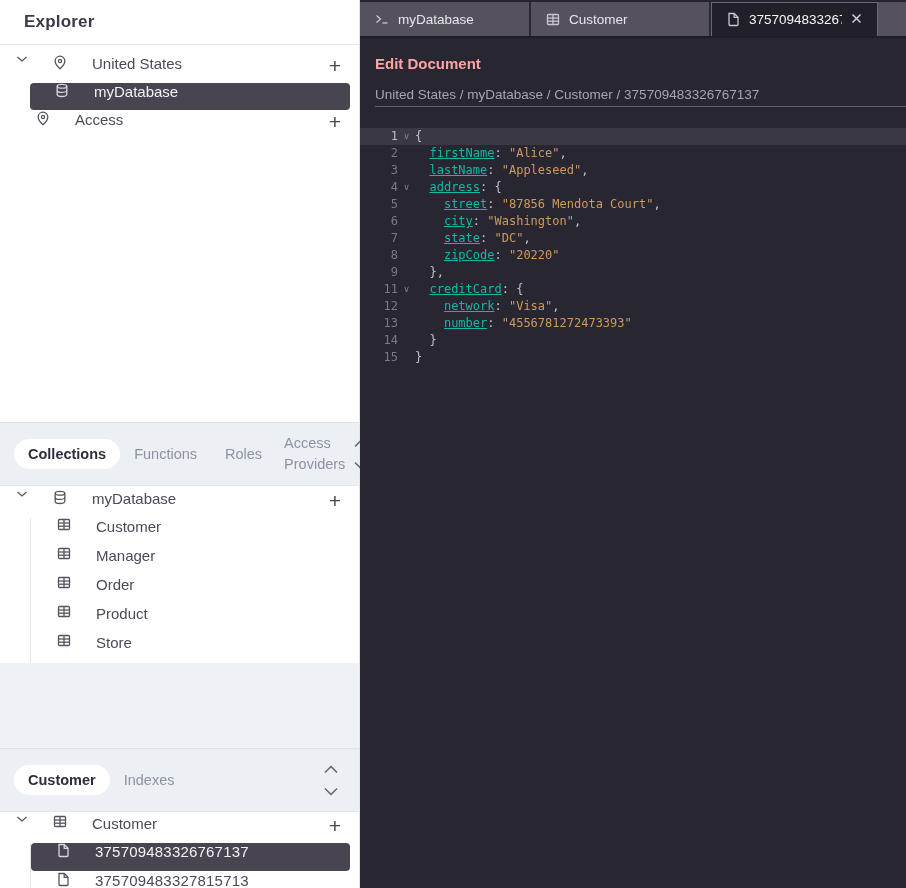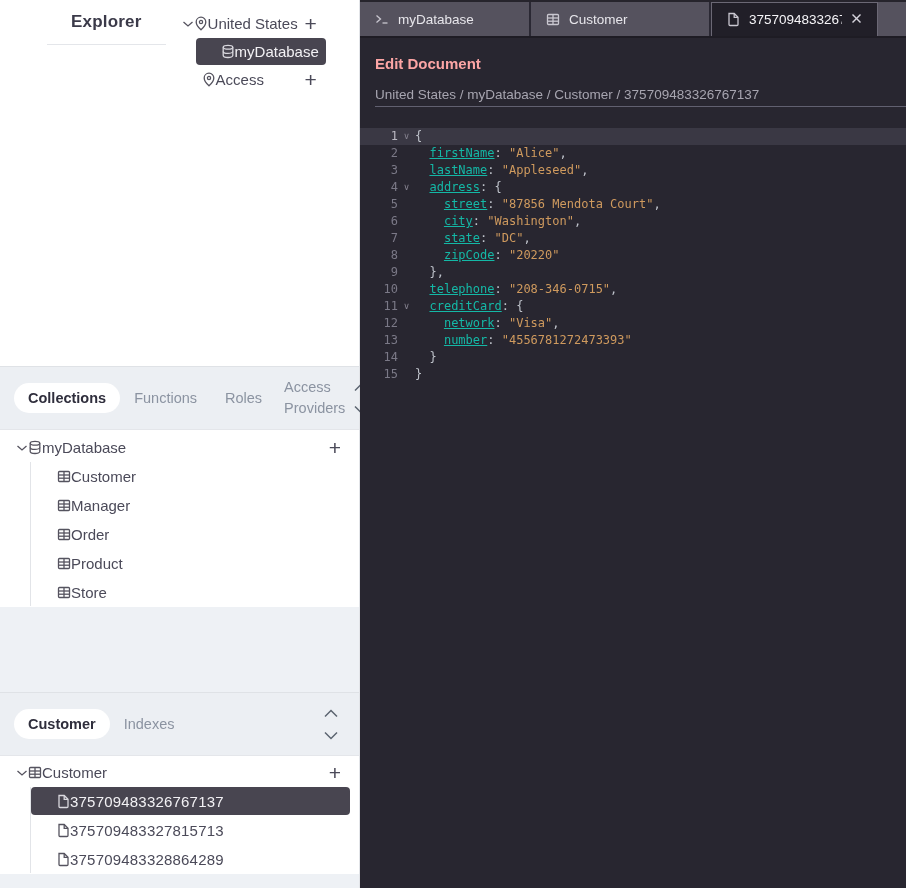--- a/index.html
+++ b/index.html
@@ -9,29 +9,29 @@
     display: flex;
     background:#ffffff;
     overflow:hidden;
     -webkit-font-smoothing: antialiased;
   }
   
   .left {
     width:360px; flex:none; display:flex; flex-direction:column;
     background:#ffffff; border-right:1px solid #e2e4e8;
   }
-  .explorer { height:366px; flex:none; display:flex; flex-direction:row;margin-left:47px; }
+  .explorer { height:422px; flex:none; display:flex; flex-direction:column; }
   .explorer-head {
     height:45px; flex:none; display:flex; align-items:center;
     padding:0 24px; border-bottom:1px solid #e4e6ea;
     font-size:17px; font-weight:bold; color:#3b3a49; letter-spacing:.2px;
   }
   .tree { padding-top:10px; }
   .trow {
-    height:27px; display:flex; align-items:center; gap:0;
+    height:27px; display:flex; gap:25px;
     margin:0 9px 1px 9px; padding:0 7px; border-radius:4px;
     font-size:15px; color:#4b4a59; cursor:pointer; white-space:nowrap;
   }
   .trow .lbl { flex:none; }
   .trow .spacer { flex:1; }
   .trow.indent1 { margin-left:30px; padding-left:25px; }
   .trow.selected { background:#484550; color:#f2f1f4; }
   .trow.selected svg { stroke:#d9d8de; }
   .tree svg { stroke:#55535f; fill:none; stroke-width:1.3; flex:none; }
   .chev { width:12px; height:8px; flex:none; }
@@ -336,21 +336,20 @@
     <div id="code-area">
         <div class="line active"><span class="gutter">1</span><span class="fold">∨</span><span class="code"><span class="tok-p">{</span></span></div>
         <div class="line"><span class="gutter">2</span><span class="fold"></span><span class="code"><span class="tok-w">  </span><span class="tok-k">firstName</span><span class="tok-p">: </span><span class="tok-s">"Alice"</span><span class="tok-p">,</span></span></div>
         <div class="line"><span class="gutter">3</span><span class="fold"></span><span class="code"><span class="tok-w">  </span><span class="tok-k">lastName</span><span class="tok-p">: </span><span class="tok-s">"Appleseed"</span><span class="tok-p">,</span></span></div>
         <div class="line"><span class="gutter">4</span><span class="fold">∨</span><span class="code"><span class="tok-w">  </span><span class="tok-k">address</span><span class="tok-p">: {</span></span></div>
         <div class="line"><span class="gutter">5</span><span class="fold"></span><span class="code"><span class="tok-w">    </span><span class="tok-k">street</span><span class="tok-p">: </span><span class="tok-s">"87856 Mendota Court"</span><span class="tok-p">,</span></span></div>
         <div class="line"><span class="gutter">6</span><span class="fold"></span><span class="code"><span class="tok-w">    </span><span class="tok-k">city</span><span class="tok-p">: </span><span class="tok-s">"Washington"</span><span class="tok-p">,</span></span></div>
         <div class="line"><span class="gutter">7</span><span class="fold"></span><span class="code"><span class="tok-w">    </span><span class="tok-k">state</span><span class="tok-p">: </span><span class="tok-s">"DC"</span><span class="tok-p">,</span></span></div>
         <div class="line"><span class="gutter">8</span><span class="fold"></span><span class="code"><span class="tok-w">    </span><span class="tok-k">zipCode</span><span class="tok-p">: </span><span class="tok-s">"20220"</span></span></div>
         <div class="line"><span class="gutter">9</span><span class="fold"></span><span class="code"><span class="tok-w">  </span><span class="tok-p">},</span></span></div>
-        <div class="line"><span class="gutter">10</span><span class="fold"></span><span class="code"><span class="tok-w">  </span><span class="tok-k">telephone</span><span class="tok-p">: </span><span class="tok-s">"208-346-0715"</span><span class="tok-p">,</span></span></div>
         <div class="line"><span class="gutter">11</span><span class="fold">∨</span><span class="code"><span class="tok-w">  </span><span class="tok-k">creditCard</span><span class="tok-p">: {</span></span></div>
         <div class="line"><span class="gutter">12</span><span class="fold"></span><span class="code"><span class="tok-w">    </span><span class="tok-k">network</span><span class="tok-p">: </span><span class="tok-s">"Visa"</span><span class="tok-p">,</span></span></div>
         <div class="line"><span class="gutter">13</span><span class="fold"></span><span class="code"><span class="tok-w">    </span><span class="tok-k">number</span><span class="tok-p">: </span><span class="tok-s">"4556781272473393"</span></span></div>
         <div class="line"><span class="gutter">14</span><span class="fold"></span><span class="code"><span class="tok-w">  </span><span class="tok-p">}</span></span></div>
         <div class="line"><span class="gutter">15</span><span class="fold"></span><span class="code"><span class="tok-p">}</span></span></div>
       </div>
   </div>
 </div>
 
 </body></html>

